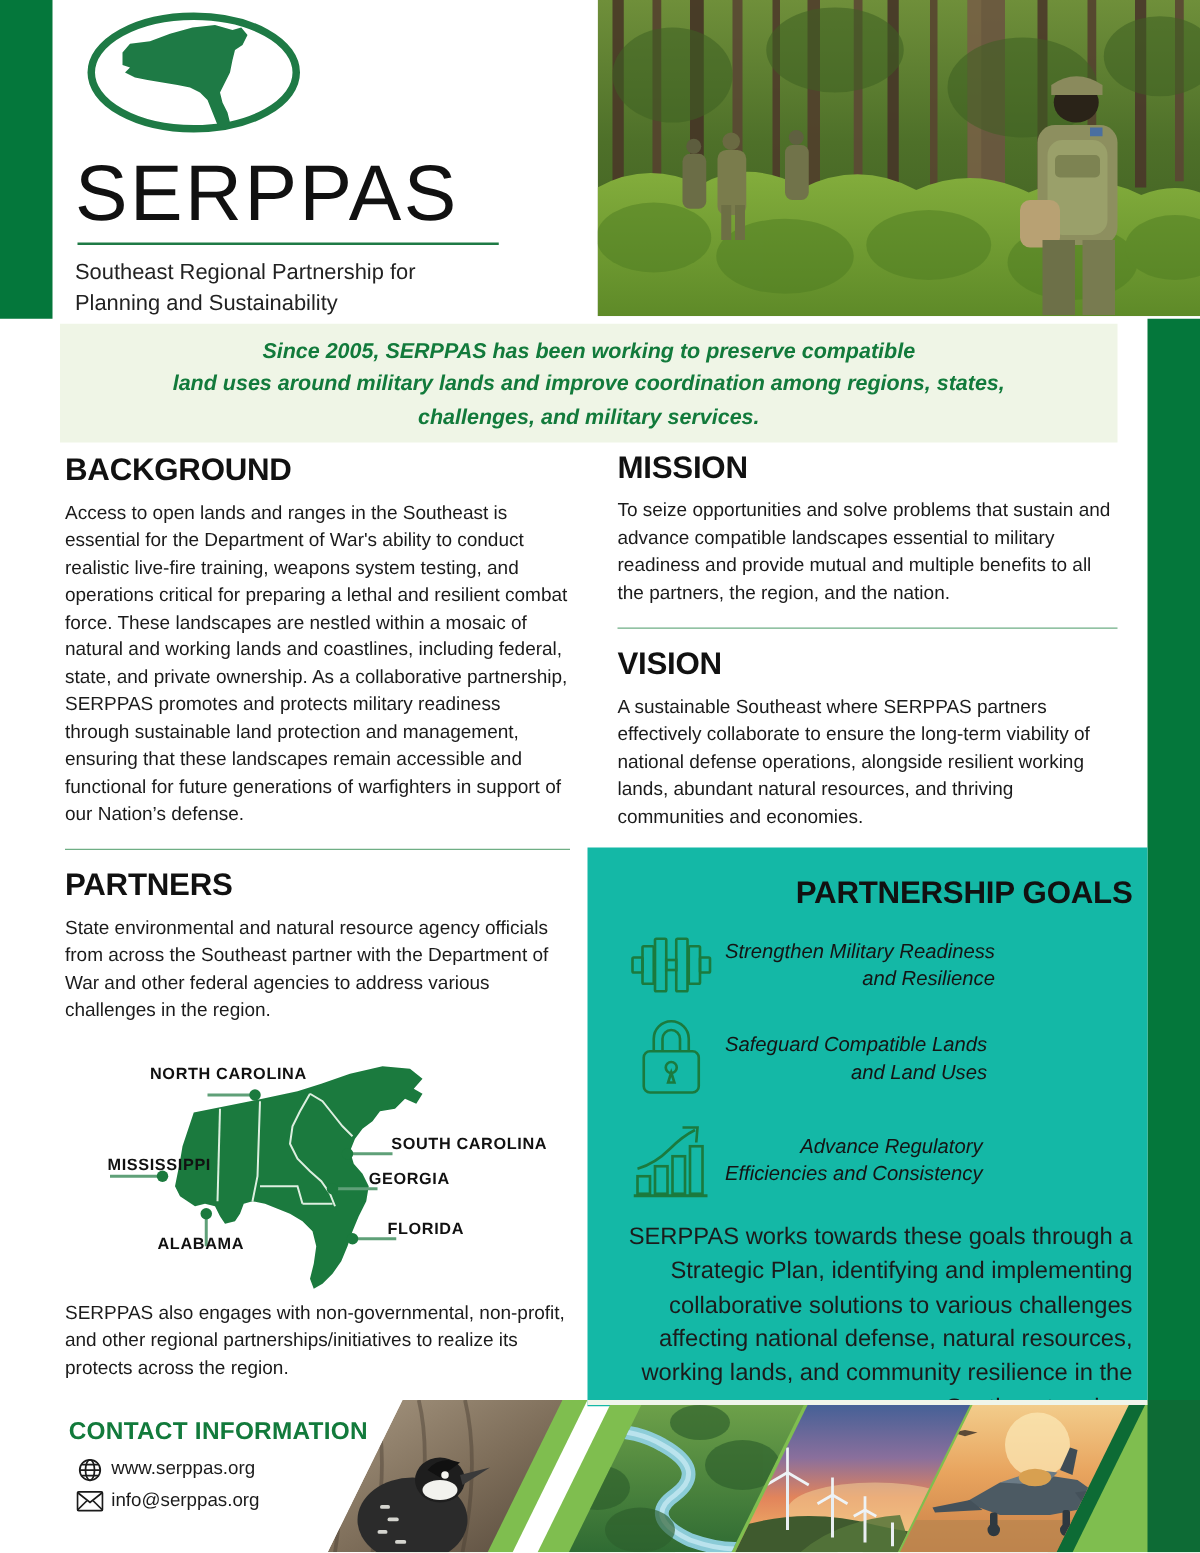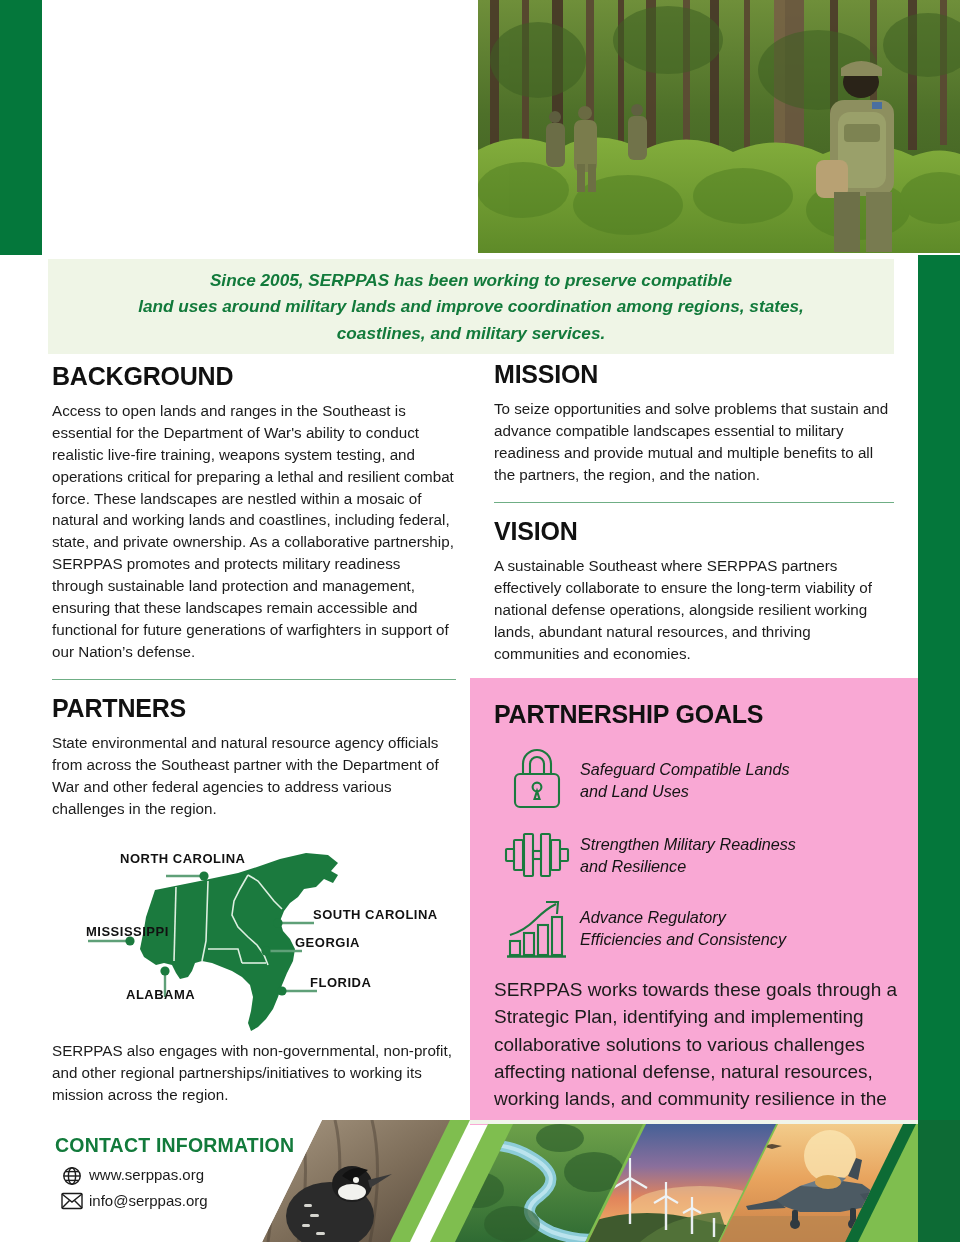--- a/index.html
+++ b/index.html
@@ -64,21 +64,21 @@
   .lbl-ga { left:243px; top:90px; }
   .lbl-fl { left:258px; top:130px;text-align:right; }
   .lbl-ms { left:18px;  top:79px;padding-left:16px; }
   .lbl-al { left:74px;  top:142px; }
 
   .closing-left { position:absolute; left:52px; top:1040px; width:400px; }
 
   
   .goals-panel {
     position:absolute; left:470px; top:678px; width:448px; height:447px;
-    background:#f9a8d4; padding:22px 12px 0 24px;
+    background:#14b8a6; padding:22px 12px 0 24px;text-align:right;
   }
   .goals-panel h2.section { font-size:25px; margin-bottom:18px; }
   .goal-row { display:flex; align-items:center; margin-bottom:17px; }
   .goal-ico { width:86px; flex:0 0 86px; display:flex; justify-content:center; align-items:center; }
   .goal-txt {
     font-size:16.2px; font-style:italic; color:#141414; line-height:1.38;
   }
   .goals-closing { font-size:19px; color:#1b1b1b; line-height:1.44; margin-top:12px; }
 
   
@@ -96,20 +96,35 @@
   }
 </style>
 </head>
 <body>
 
 <div id="page">
 
   <div class="bar-left-top"></div>
   <div class="bar-right-main"></div>
 
+  <div class="logo-wrap">
+    <div class="logo-mark">
+      <svg width="190" height="112" viewBox="0 0 190 112">
+        <ellipse cx="95" cy="50" rx="82" ry="45" fill="none" stroke="#1E7A45" stroke-width="6"></ellipse>
+        <path d="M38 34 L44 27 L60 25 L76 19 L94 14 L112 12 L126 16 L133 14 L138 20 L134 28
+                 L128 32 L126 40 L124 50 L120 58 L116 66 L118 74 L122 82 L124 90 L120 96
+                 L114 92 L110 82 L106 72 L100 66 L92 62 L82 60 L70 58 L58 56 L48 54
+                 L40 50 L44 46 L38 44 Z" fill="#1E7A45"></path>
+      </svg>
+    </div>
+    <div class="logo-word">SERPPAS</div>
+    <div class="logo-rule"></div>
+    <div class="logo-sub">Southeast Regional Partnership for</div>
+    <div class="logo-sub">Planning and Sustainability</div>
+  </div>
 
   <div class="hero">
     <svg width="482" height="253" viewBox="0 0 482 253">
       <defs>
         <linearGradient id="canopy" x1="0" y1="0" x2="0" y2="1">
           <stop offset="0%" stop-color="#6f8f3a"></stop>
           <stop offset="45%" stop-color="#4e7029"></stop>
           <stop offset="100%" stop-color="#3c5a20"></stop>
         </linearGradient>
         <linearGradient id="understory" x1="0" y1="0" x2="0" y2="1">
@@ -180,21 +195,21 @@
         <rect x="388" y="192" width="26" height="60" fill="#787b50"></rect>
         <rect x="394" y="102" width="10" height="7" fill="#4a6fa0"></rect>
       </g>
     </svg>
   </div>
 
   <div class="tagline">
     <p>
       <span>Since 2005, SERPPAS has been working to preserve compatible</span><br>
       <span>land uses around military lands and improve coordination among regions, states,</span><br>
-      <span>coastlines, and military services.</span>
+      <span>challenges, and military services.</span>
     </p>
   </div>
 
   <div class="col-left">
     <h2 class="section">BACKGROUND</h2>
     <p class="body">Access to open lands and ranges in the Southeast is essential for the Department of War's ability to conduct realistic live-fire training, weapons system testing, and operations critical for preparing a lethal and resilient combat force. These landscapes are nestled within a mosaic of natural and working lands and coastlines, including federal, state, and private ownership. As a collaborative partnership, SERPPAS promotes and protects military readiness through sustainable land protection and management, ensuring that these landscapes remain accessible and functional for future generations of warfighters in support of our Nation’s defense.</p>
     <div class="rule"></div>
     <h2 class="section">PARTNERS</h2>
     <p class="body">State environmental and natural resource agency officials from across the Southeast partner with the Department of War and other federal agencies to address various challenges in the region.</p>
   </div>
@@ -238,72 +253,72 @@
     </svg>
     <span class="map-label lbl-nc">NORTH CAROLINA</span>
     <span class="map-label lbl-sc">SOUTH CAROLINA</span>
     <span class="map-label lbl-ga">GEORGIA</span>
     <span class="map-label lbl-fl">FLORIDA</span>
     <span class="map-label lbl-ms">MISSISSIPPI</span>
     <span class="map-label lbl-al">ALABAMA</span>
   </div>
 
   <div class="closing-left">
-    <p class="body">SERPPAS also engages with non-governmental, non-profit, and other regional partnerships/initiatives to working its mission across the region.</p>
+    <p class="body">SERPPAS also engages with non-governmental, non-profit, and other regional partnerships/initiatives to realize its protects across the region.</p>
   </div>
 
   <div class="col-right">
     <h2 class="section">MISSION</h2>
     <p class="body">To seize opportunities and solve problems that sustain and advance compatible landscapes essential to military readiness and provide mutual and multiple benefits to all the partners, the region, and the nation.</p>
     <div class="rule"></div>
     <h2 class="section">VISION</h2>
     <p class="body">A sustainable Southeast where SERPPAS partners effectively collaborate to ensure the long-term viability of national defense operations, alongside resilient working lands, abundant natural resources, and thriving communities and economies.</p>
     <div class="rule tight"></div>
   </div>
 
   <div class="goals-panel">
     <h2 class="section">PARTNERSHIP GOALS</h2>
-
-    <div class="goal-row">
-      <span class="goal-ico">
-        <svg width="62" height="66" viewBox="0 0 62 66">
-          <g fill="none" stroke="#1B7A3E" stroke-width="2.1">
-            <path d="M17 27 L17 17 A14 14 0 0 1 45 17 L45 27"></path>
-            <path d="M24 27 L24 17 A7 7 0 0 1 38 17 L38 27"></path>
-            <rect x="9" y="27" width="44" height="33" rx="5"></rect>
-            <circle cx="31" cy="40" r="4.4"></circle>
-            <path d="M31 44 L28.5 52 L33.5 52 Z"></path>
-          </g>
-        </svg>
-      </span>
-      <span class="goal-txt">
-        <span>Safeguard Compatible Lands</span><br>
-        <span>and Land Uses</span>
-      </span>
-    </div>
 
     <div class="goal-row">
       <span class="goal-ico">
         <svg width="74" height="50" viewBox="0 0 74 50">
           <g fill="none" stroke="#1B7A3E" stroke-width="2.1">
             <rect x="14" y="10" width="9" height="30" rx="1"></rect>
             <rect x="24" y="4" width="9" height="42" rx="1"></rect>
             <rect x="41" y="4" width="9" height="42" rx="1"></rect>
             <rect x="51" y="10" width="9" height="30" rx="1"></rect>
             <rect x="33" y="21" width="8" height="8"></rect>
             <rect x="6" y="19" width="8" height="12" rx="1"></rect>
             <rect x="60" y="19" width="8" height="12" rx="1"></rect>
             <line x1="23" y1="25" x2="24" y2="25"></line>
             <line x1="50" y1="25" x2="51" y2="25"></line>
           </g>
         </svg>
       </span>
       <span class="goal-txt">
         <span>Strengthen Military Readiness</span><br>
         <span>and Resilience</span>
+      </span>
+    </div>
+
+    <div class="goal-row">
+      <span class="goal-ico">
+        <svg width="62" height="66" viewBox="0 0 62 66">
+          <g fill="none" stroke="#1B7A3E" stroke-width="2.1">
+            <path d="M17 27 L17 17 A14 14 0 0 1 45 17 L45 27"></path>
+            <path d="M24 27 L24 17 A7 7 0 0 1 38 17 L38 27"></path>
+            <rect x="9" y="27" width="44" height="33" rx="5"></rect>
+            <circle cx="31" cy="40" r="4.4"></circle>
+            <path d="M31 44 L28.5 52 L33.5 52 Z"></path>
+          </g>
+        </svg>
+      </span>
+      <span class="goal-txt">
+        <span>Safeguard Compatible Lands</span><br>
+        <span>and Land Uses</span>
       </span>
     </div>
 
     <div class="goal-row">
       <span class="goal-ico">
         <svg width="70" height="62" viewBox="0 0 70 62">
           <g fill="none" stroke="#1B7A3E" stroke-width="2.1">
             <path d="M8 38 Q22 34 34 22 Q44 12 54 7"></path>
             <path d="M44 5 L56 5 L55 17"></path>
             <rect x="8" y="44" width="10" height="14"></rect>

